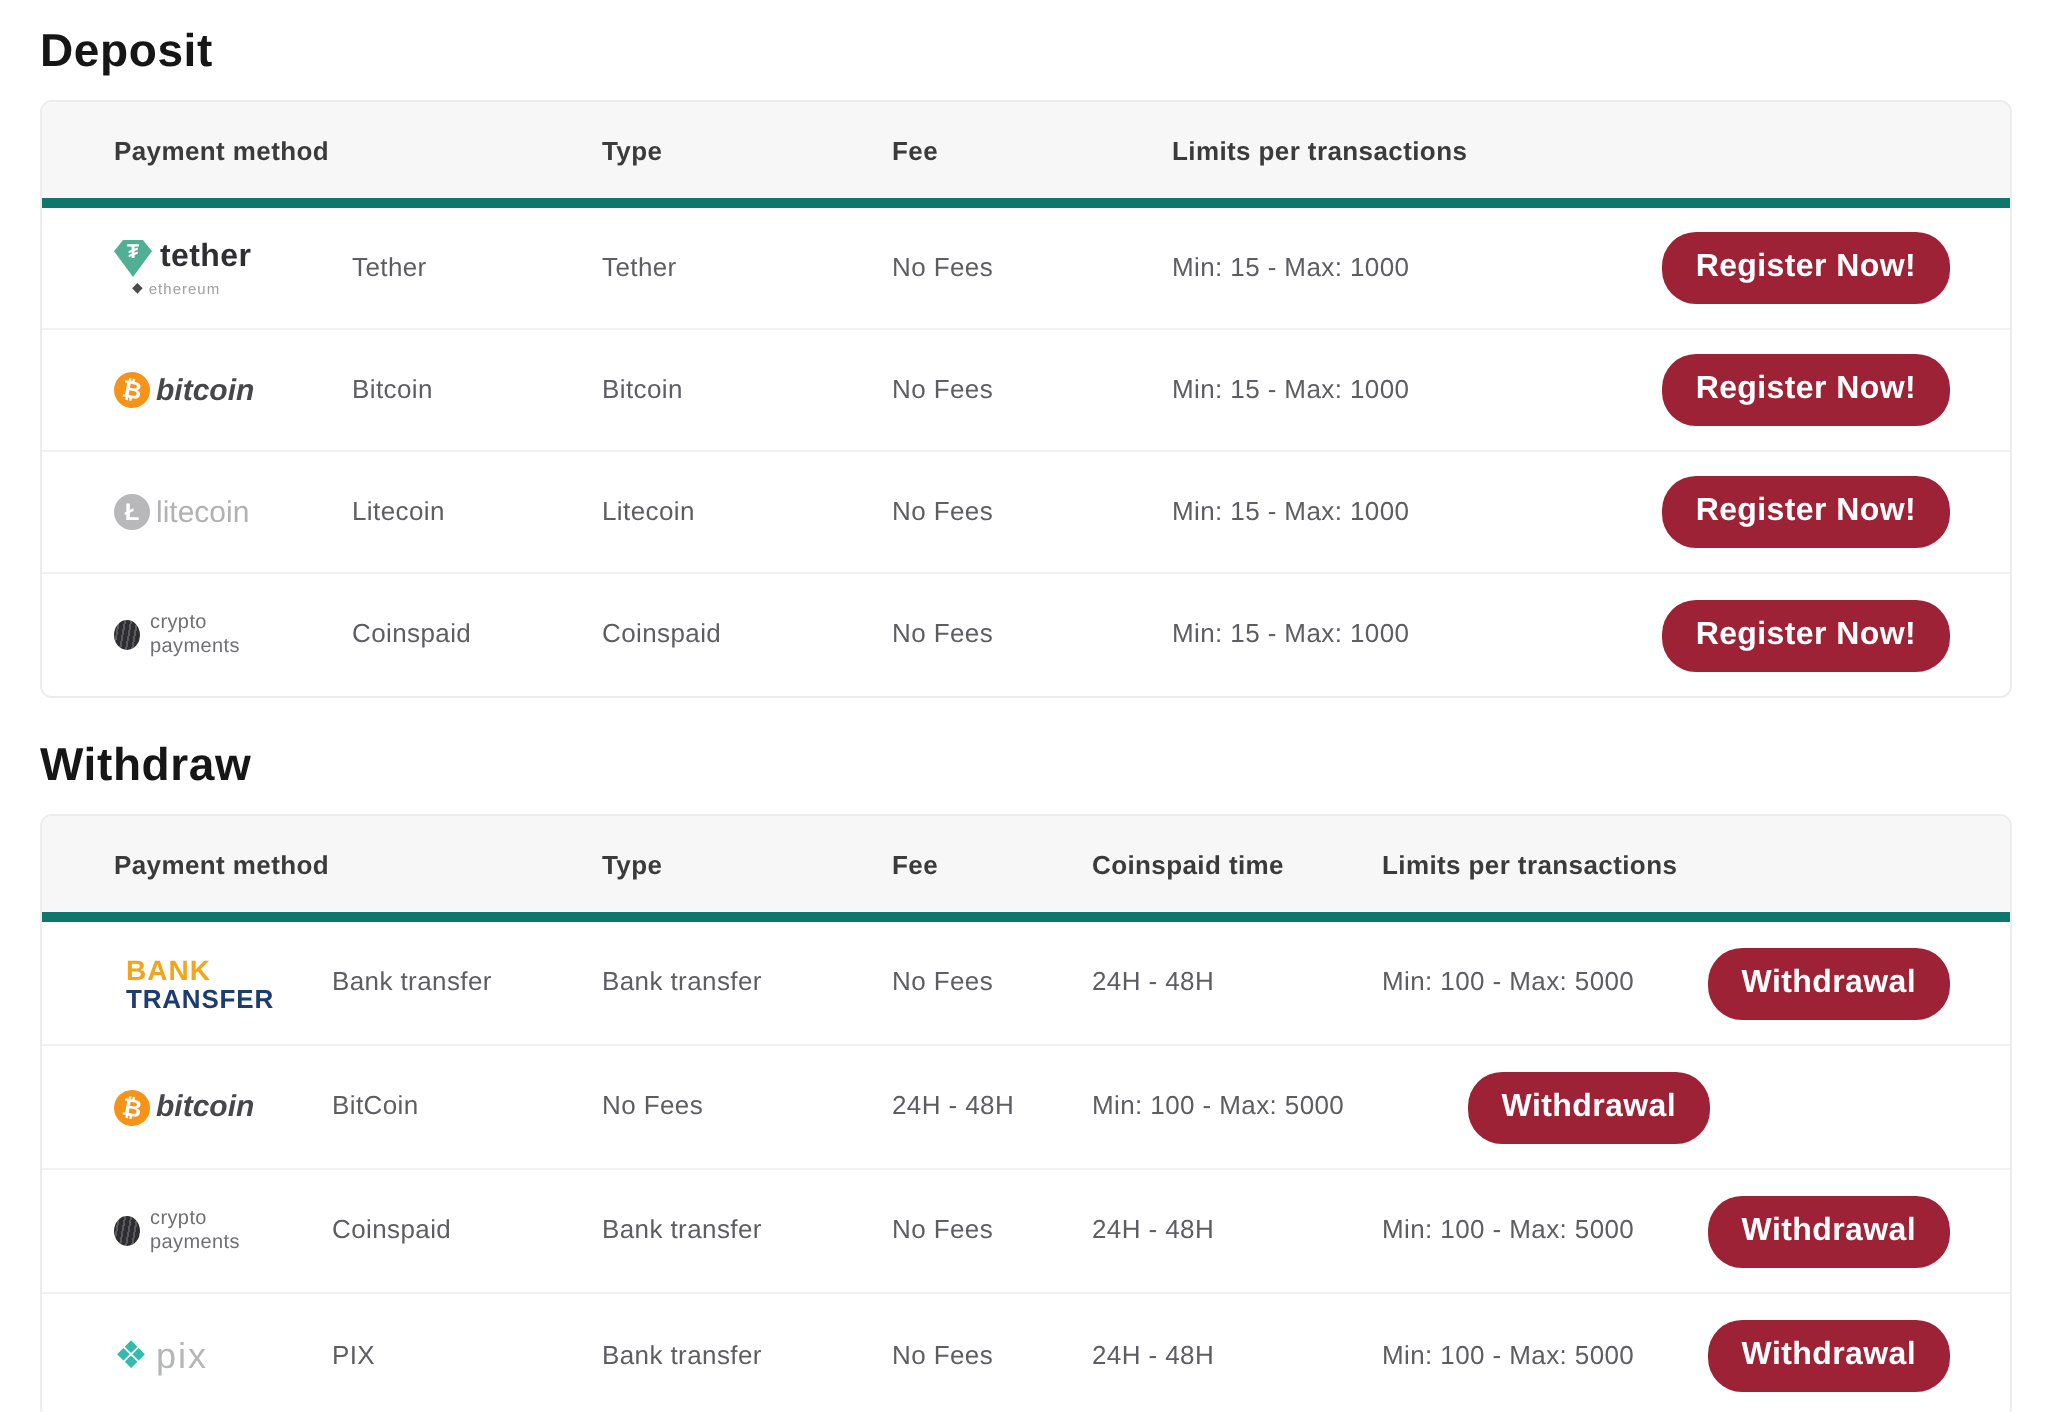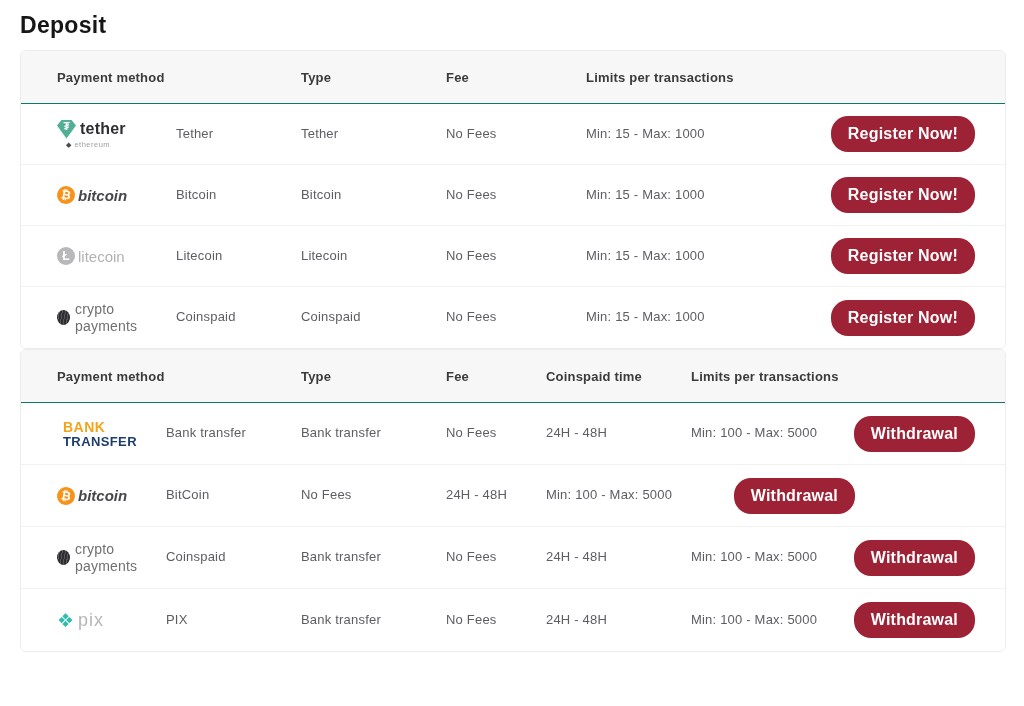--- a/index.html
+++ b/index.html
@@ -33,21 +33,21 @@
     display: grid;
     align-items: center;
     padding: 0 30px 0 36px;
   }
   .dep-grid { grid-template-columns: 119px 125px 145px 140px 1fr 130px; }
   .wd-grid  { grid-template-columns: 109px 135px 145px 100px 145px 1fr 120px; }
 
   .thead {
     background: #f7f7f7;
     height: 53px;
-    border-bottom: 1px solid #0f766e;
+    border-bottom: 5px solid #0f766e;
   }
   .th {
     font-size: 13px;
     font-weight: 700;
     color: #3b3b3b;
     letter-spacing: 0.2px;
   }
   .span2 { grid-column: span 2; }
 
   .tr {
@@ -118,21 +118,21 @@
   .ltc-word { font-size: 15px; color: #b2b2b5; }
 
   
   .cp-sphere {
     width: 13px; height: 15px;
     border-radius: 50%;
     background: repeating-linear-gradient(100deg, #2e2e32 0 2px, #5a5a5e 2px 3px);
     margin-right: 5px;
     flex: none;
   }
-  .cp-words { display: flex; flex-direction: column; font-size: 14px; color: #707074; line-height: 1.15; letter-spacing: 0.2px; }
+  .cp-words { display: flex; flex-direction: column; font-size: 10px; color: #707074; line-height: 1.15; letter-spacing: 0.2px; }
 
   
   .bank-logo { display: flex; flex-direction: column; align-items: flex-start; line-height: 1; margin-left: 6px; }
   .bank-l1 { font-size: 14px; font-weight: 800; color: #f2a51c; letter-spacing: 0.5px; }
   .bank-l2 { font-size: 13px; font-weight: 800; color: #1d3d6e; letter-spacing: 0.4px; margin-top: 1px; }
 
   
   .pix-icon { font-size: 19px; color: #32bcad; margin-right: 4px; line-height: 1; }
   .pix-word { font-size: 18px; color: #b4b6b8; letter-spacing: 1px; }
 </style>
@@ -203,20 +203,21 @@
         </span>
       </div>
       <div class="td">Coinspaid</div>
       <div class="td">Coinspaid</div>
       <div class="td">No Fees</div>
       <div class="td">Min: 15 - Max: 1000</div>
       <div class="cell-btn"><button class="btn">Register Now!</button></div>
     </div>
   </div>
 
+  <h2 class="section-title withdraw">Withdraw</h2>
 
   <div class="table">
     <div class="row wd-grid thead">
       <div class="th span2">Payment method</div>
       <div class="th">Type</div>
       <div class="th">Fee</div>
       <div class="th">Coinspaid time</div>
       <div class="th">Limits per transactions</div>
       <div class="th"></div>
     </div>

